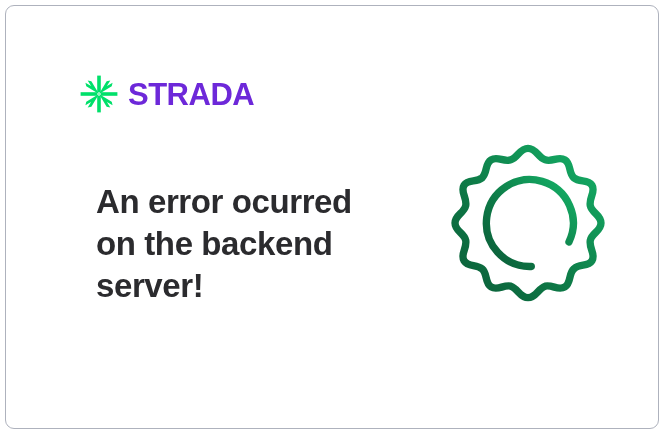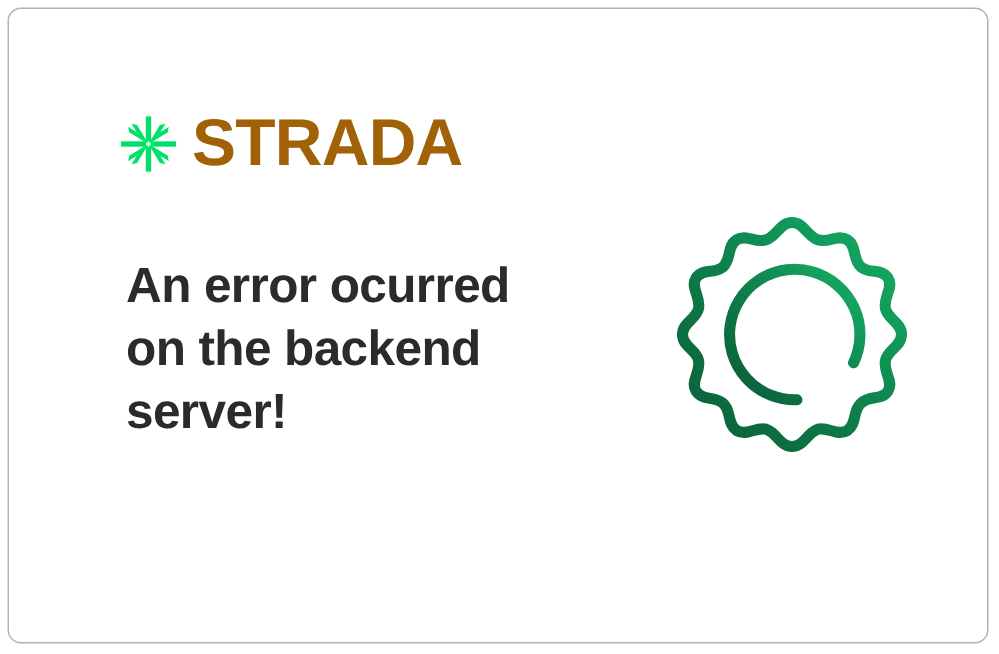--- a/index.html
+++ b/index.html
@@ -37,36 +37,36 @@
     align-items: center;
     gap: 9px;
   }
   .brand-mark {
     width: 40px;
     height: 40px;
     display: block;
     flex: none;
   }
   .brand-word {
-    font-size: 44px;
+    font-size: 31px;
     font-weight: bold;
     letter-spacing: -0.5px;
     line-height: 1;
-    color: #a16207;
+    color: #6d28d9;
     white-space: nowrap;
     font-family: "Liberation Sans", sans-serif;
   }
 
   
   .headline {
     position: absolute;
     left: 78px;
     top: 163px;
     width: 300px;
-    margin: 0;
+    margin: 12px;
     font-size: 33px;
     font-weight: bold;
     line-height: 1.27;
     letter-spacing: -0.4px;
     color: #2b2b2e;
     font-family: "Liberation Sans", sans-serif;
   }
 
   
   .gear-art {

